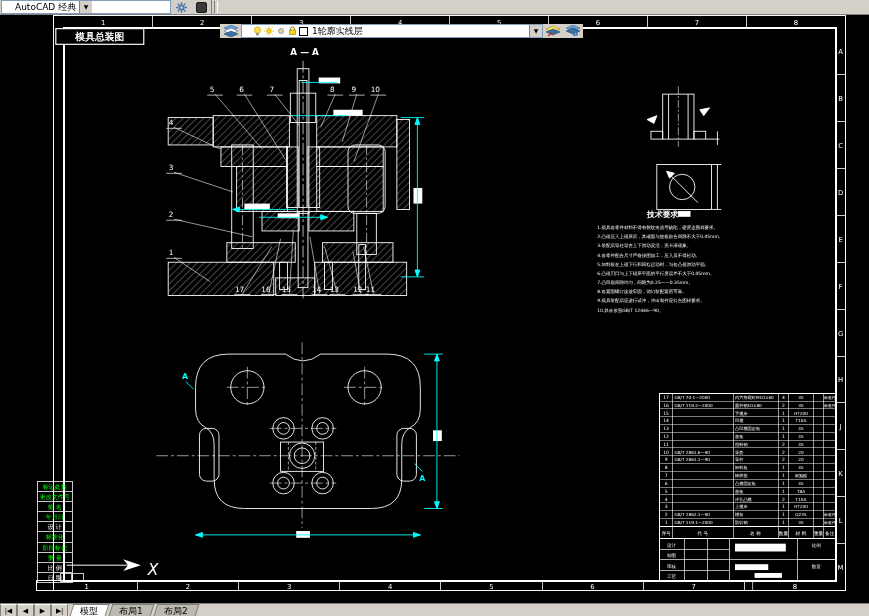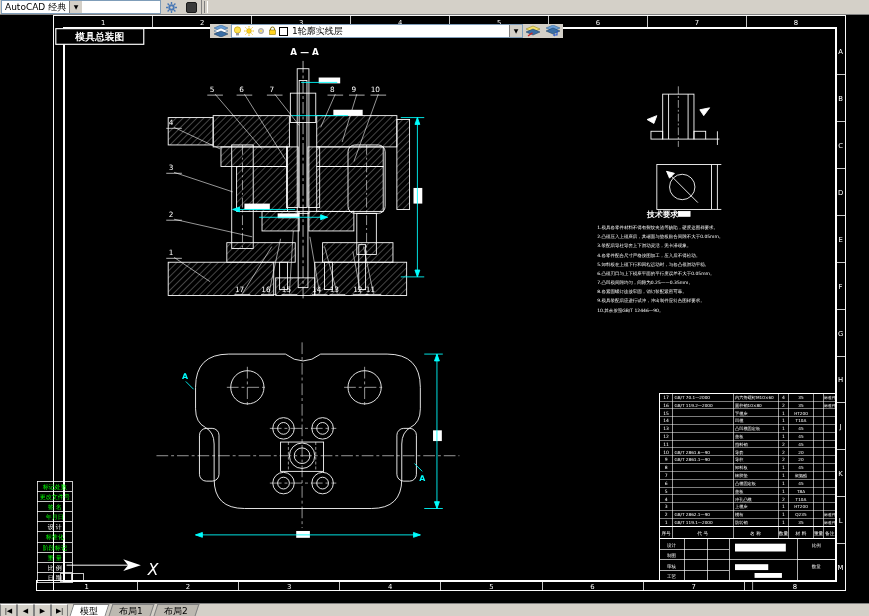--- a/index.html
+++ b/index.html
@@ -4,21 +4,21 @@
 <style>
   html,body{margin:0;padding:0;background:#000;}
   .app{position:relative;width:869px;height:616px;overflow:hidden;background:#000;
        font-family:"DejaVu Sans","Liberation Sans",sans-serif;}
   
   .toolbar{position:absolute;top:0;left:0;width:869px;height:14px;background:#d4d0c8;
            border-bottom:1px solid #808080;display:flex;align-items:center;z-index:5;}
   .tb-panel{display:flex;align-items:center;height:14px;padding-left:1px;
             border-right:1px solid #808080;background:#d4d0c8;}
   .combo{display:flex;align-items:center;background:#fff;border:1px solid #7f9db9;
-         height:12px;font-size:9px;color:#000;overflow:hidden;}
+         height:12px;font-size:9px;color:#000;overflow:hidden;padding-left:10px;}
   .combo .combo-text{padding:0 3px;white-space:nowrap;}
   .combo .combo-btn{width:12px;height:12px;background:#d4d0c8;border-left:1px solid #808080;
          font-size:6px;line-height:12px;text-align:center;color:#000;cursor:pointer;flex:0 0 auto;}
   .ws-combo{width:158px;}
   .layer-combo{width:290px;}
   .layer-combo .combo-text{flex:1;}
   .tbtn{width:18px;height:13px;margin:0 1px;background:#d4d0c8;border:1px solid #d4d0c8;
         display:flex;align-items:center;justify-content:center;padding:0;cursor:pointer;}
   .sep{width:2px;height:12px;border-left:1px solid #808080;border-right:1px solid #fff;margin:0 2px;}
   .darksq{width:9px;height:9px;background:#3a3a3a;border:1px solid #1a1a1a;border-radius:2px;}

